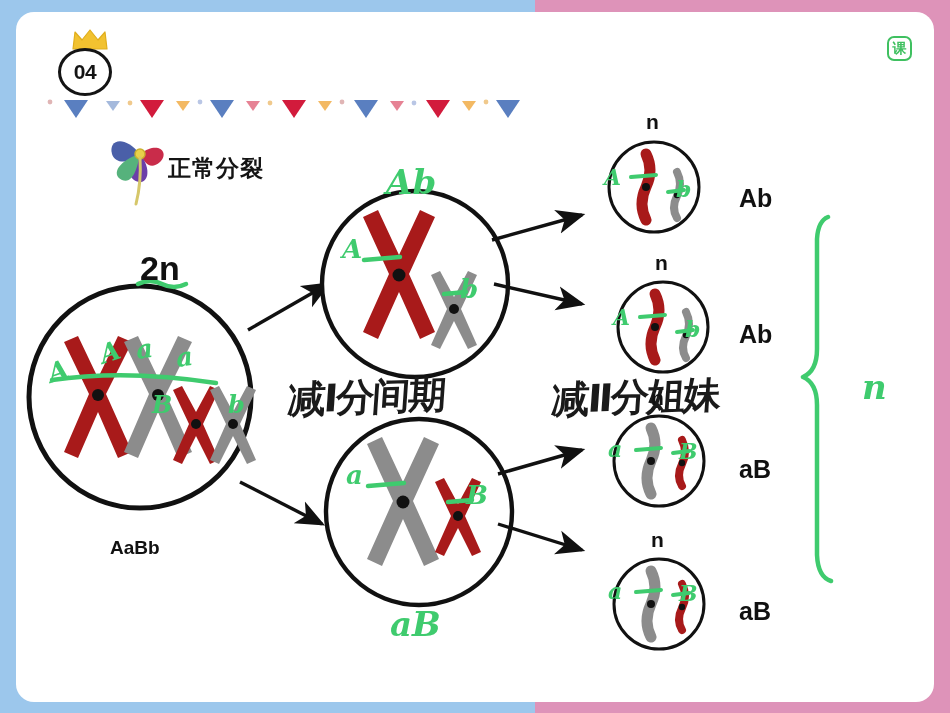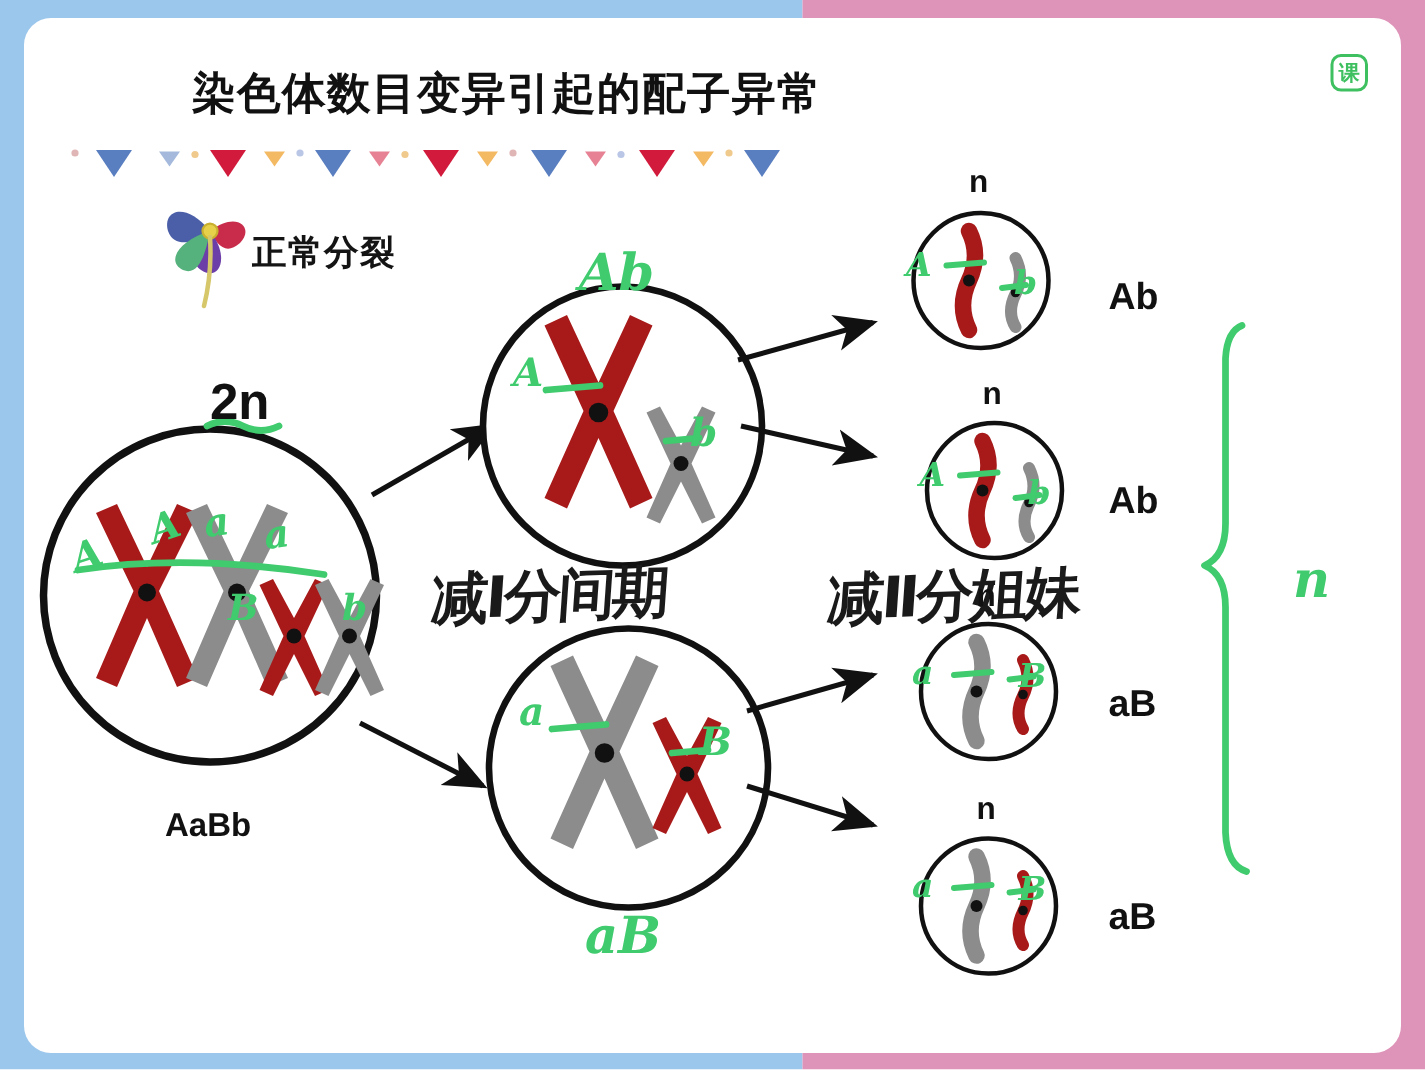--- a/index.html
+++ b/index.html
@@ -106,22 +106,27 @@
 </head>
 <body>
 
 <div id="stage">
 
   <div class="frame-left"></div>
   <div class="frame-right"></div>
 
   <div class="card">
 
-
-    <div class="page-title">染色体数目变异引起的配子异常</div>
+    <div class="badge-wrap">
+      <svg class="crown" viewBox="0 0 36 22">
+        <path d="M1 20 L3 3 L10 11 L18 1 L26 11 L33 3 L35 20 Z" fill="#F2C230" stroke="#E0AE1C" stroke-width="1.2" stroke-linejoin="round"></path>
+      </svg>
+      <div class="badge-circle">04</div>
+    </div>
+
 
     <div class="brand">
       <div class="brand-mark">课</div>
     </div>
 
     <svg class="bunting" viewBox="0 0 500 26">
       <g>
         <polygon points="34,4 58,4 46,22" fill="#5A7FC0"></polygon>
         <polygon points="110,4 134,4 122,22" fill="#D21B3C"></polygon>
         <polygon points="180,4 204,4 192,22" fill="#5A7FC0"></polygon>
@@ -265,21 +270,21 @@
         <circle cx="666" cy="595" r="3.2" fill="#111"></circle>
         <path d="M620 580 L645 578" stroke="#3FCB6E" stroke-width="4" fill="none" stroke-linecap="round"></path>
         <path d="M657 583 L673 581" stroke="#3FCB6E" stroke-width="4" fill="none" stroke-linecap="round"></path>
       </g>
 
       <path d="M812 205 q-10 4 -11 22 l0 110 q0 22 -14 28 q14 6 14 28 l0 150 q1 22 14 26" stroke="#3FCB6E" stroke-width="4.5" fill="none" stroke-linecap="round" stroke-linejoin="round"></path>
     </svg>
 
     <div class="ftext lbl-black" style="left:124px; top:237px; font-size:34px;">2n</div>
 
-    <div class="ftext lbl-black" style="left:94px; top:525px; font-size:22px;">AaBb</div>
+    <div class="ftext lbl-black" style="left:94px; top:525px; font-size:19px;">AaBb</div>
 
     <div class="ftext lbl-green" style="left:32px; top:344px; font-size:26px; transform:rotate(-18deg);">A</div>
     <div class="ftext lbl-green" style="left:84px; top:325px; font-size:26px; transform:rotate(-18deg);">A</div>
     <div class="ftext lbl-green" style="left:120px; top:322px; font-size:26px; transform:rotate(-8deg);">a</div>
     <div class="ftext lbl-green" style="left:160px; top:330px; font-size:26px; transform:rotate(-8deg);">a</div>
     <div class="ftext lbl-green" style="left:136px; top:378px; font-size:24px;">B</div>
     <div class="ftext lbl-green" style="left:212px; top:378px; font-size:24px;">b</div>
 
     <div class="ftext hand-cn" style="left:272px; top:360px; font-size:38px;">减Ⅰ分间期</div>
     <div class="ftext hand-cn" style="left:536px; top:360px; font-size:38px;">减Ⅱ分姐妹</div>

